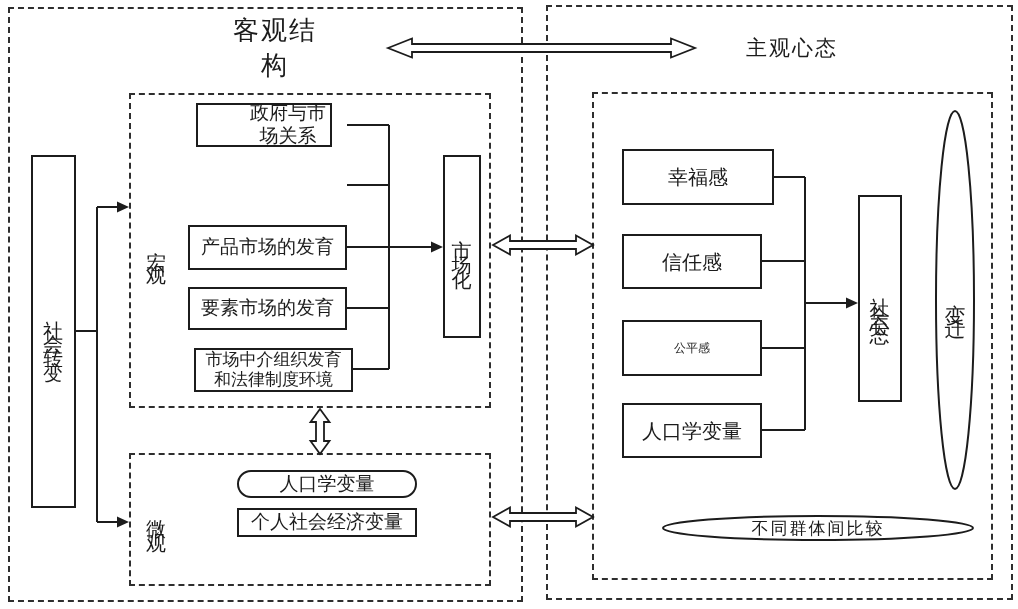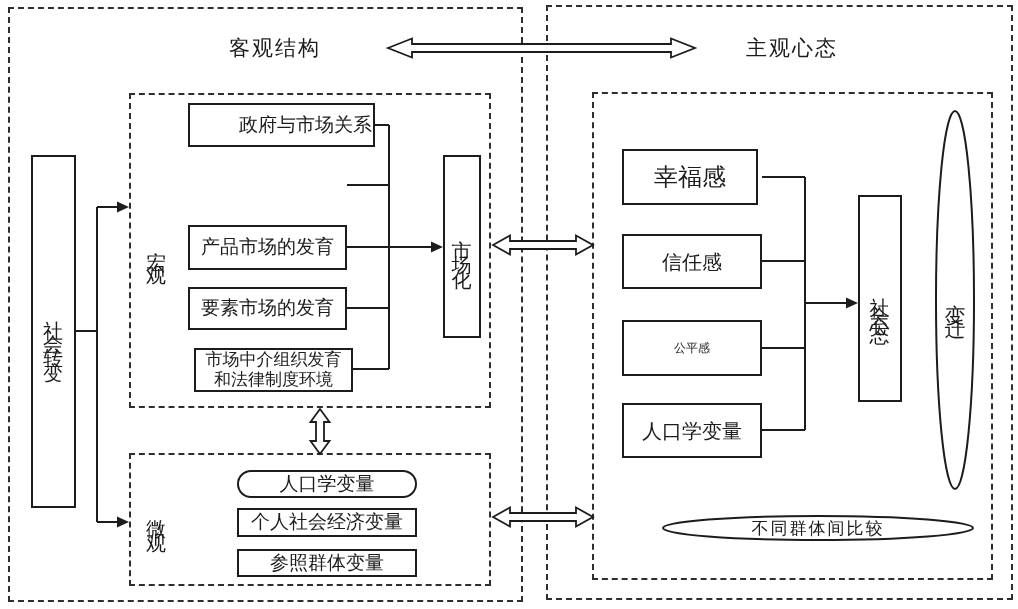--- a/index.html
+++ b/index.html
@@ -82,41 +82,40 @@
       <polygon points="493,517 510,507.5 510,513 576,513 576,507.5 593,517 576,526.5 576,521 510,521 510,526.5"></polygon>
       <polygon points="320,409 329.5,422 324,422 324,441 329.5,441 320,454 310.5,441 316,441 316,422 310.5,422"></polygon>
     </g>
 
     <g fill="#ffffff" stroke="#1c1c1c" stroke-width="2">
       <ellipse cx="955" cy="300" rx="19" ry="189"></ellipse>
       <ellipse cx="818" cy="528" rx="155" ry="12"></ellipse>
     </g>
   </svg>
 
-  <div class="label" style="left:225px; top:35px; width:100px; height:26px; font-size:21px; letter-spacing:2px;">客观结构</div>
+  <div class="label" style="left:225px; top:35px; width:100px; height:26px; font-size:26px; letter-spacing:2px;">客观结构</div>
   <div class="label" style="left:742px; top:35px; width:100px; height:26px; font-size:21px; letter-spacing:2px;">主观心态</div>
 
   <div class="label vtext" style="left:142px; top:216px; width:30px; height:68px; font-size:20px; letter-spacing:14px;">宏观</div>
   <div class="label vtext" style="left:142px; top:484px; width:30px; height:68px; font-size:20px; letter-spacing:14px;">微观</div>
 
   <div class="node vtext" style="left:31px; top:155px; width:45px; height:353px; font-size:20px; letter-spacing:14px;">社会转变</div>
 
-  <div class="node" style="left:188px; top:103px; width:187px; height:44px;padding-left:48px;">政府与市场关系</div>
+  <div class="node" style="left:196px; top:103px; width:136px; height:44px;padding-left:48px;">政府与市场关系</div>
   <div class="node" style="left:188px; top:225px; width:159px; height:45px;">产品市场的发育</div>
   <div class="node" style="left:188px; top:287px; width:159px; height:43px;text-align:center;">要素市场的发育</div>
   <div class="node prewrap" style="left:188px; top:348px; width:159px; height:44px; font-size:17px; line-height:1.18;">市场中介组织发育
 和法律制度环境</div>
 
   <div class="node vtext" style="left:443px; top:155px; width:38px; height:183px; font-size:20px; letter-spacing:15px;">市场化</div>
 
   <div class="node" style="left:237px; top:470px; width:180px; height:28px;border-radius:14px;">人口学变量</div>
   <div class="node" style="left:237px; top:508px; width:180px; height:29px;">个人社会经济变量</div>
-  <div class="node" style="left:237px; top:549px; width:180px; height:28px;">参照群体变量</div>
 
-  <div class="node" style="left:622px; top:149px; width:136px; height:56px; font-size:24px;">幸福感</div>
+  <div class="node" style="left:622px; top:149px; width:152px; height:56px; font-size:20px;">幸福感</div>
   <div class="node" style="left:622px; top:234px; width:140px; height:55px; font-size:20px;">信任感</div>
   <div class="node" style="left:622px; top:320px; width:140px; height:56px; font-size:12px;">公平感</div>
   <div class="node" style="left:622px; top:403px; width:140px; height:55px; font-size:20px;">人口学变量</div>
 
   <div class="node vtext" style="left:858px; top:195px; width:44px; height:207px; font-size:20px; letter-spacing:9px;">社会心态</div>
 
   <div class="label vtext" style="left:936px; top:250px; width:38px; height:100px; font-size:21px; letter-spacing:13px;">变迁</div>
   <div class="label" style="left:668px; top:515px; width:300px; height:26px; font-size:17px; letter-spacing:2px;">不同群体间比较</div>
 
 </div>

